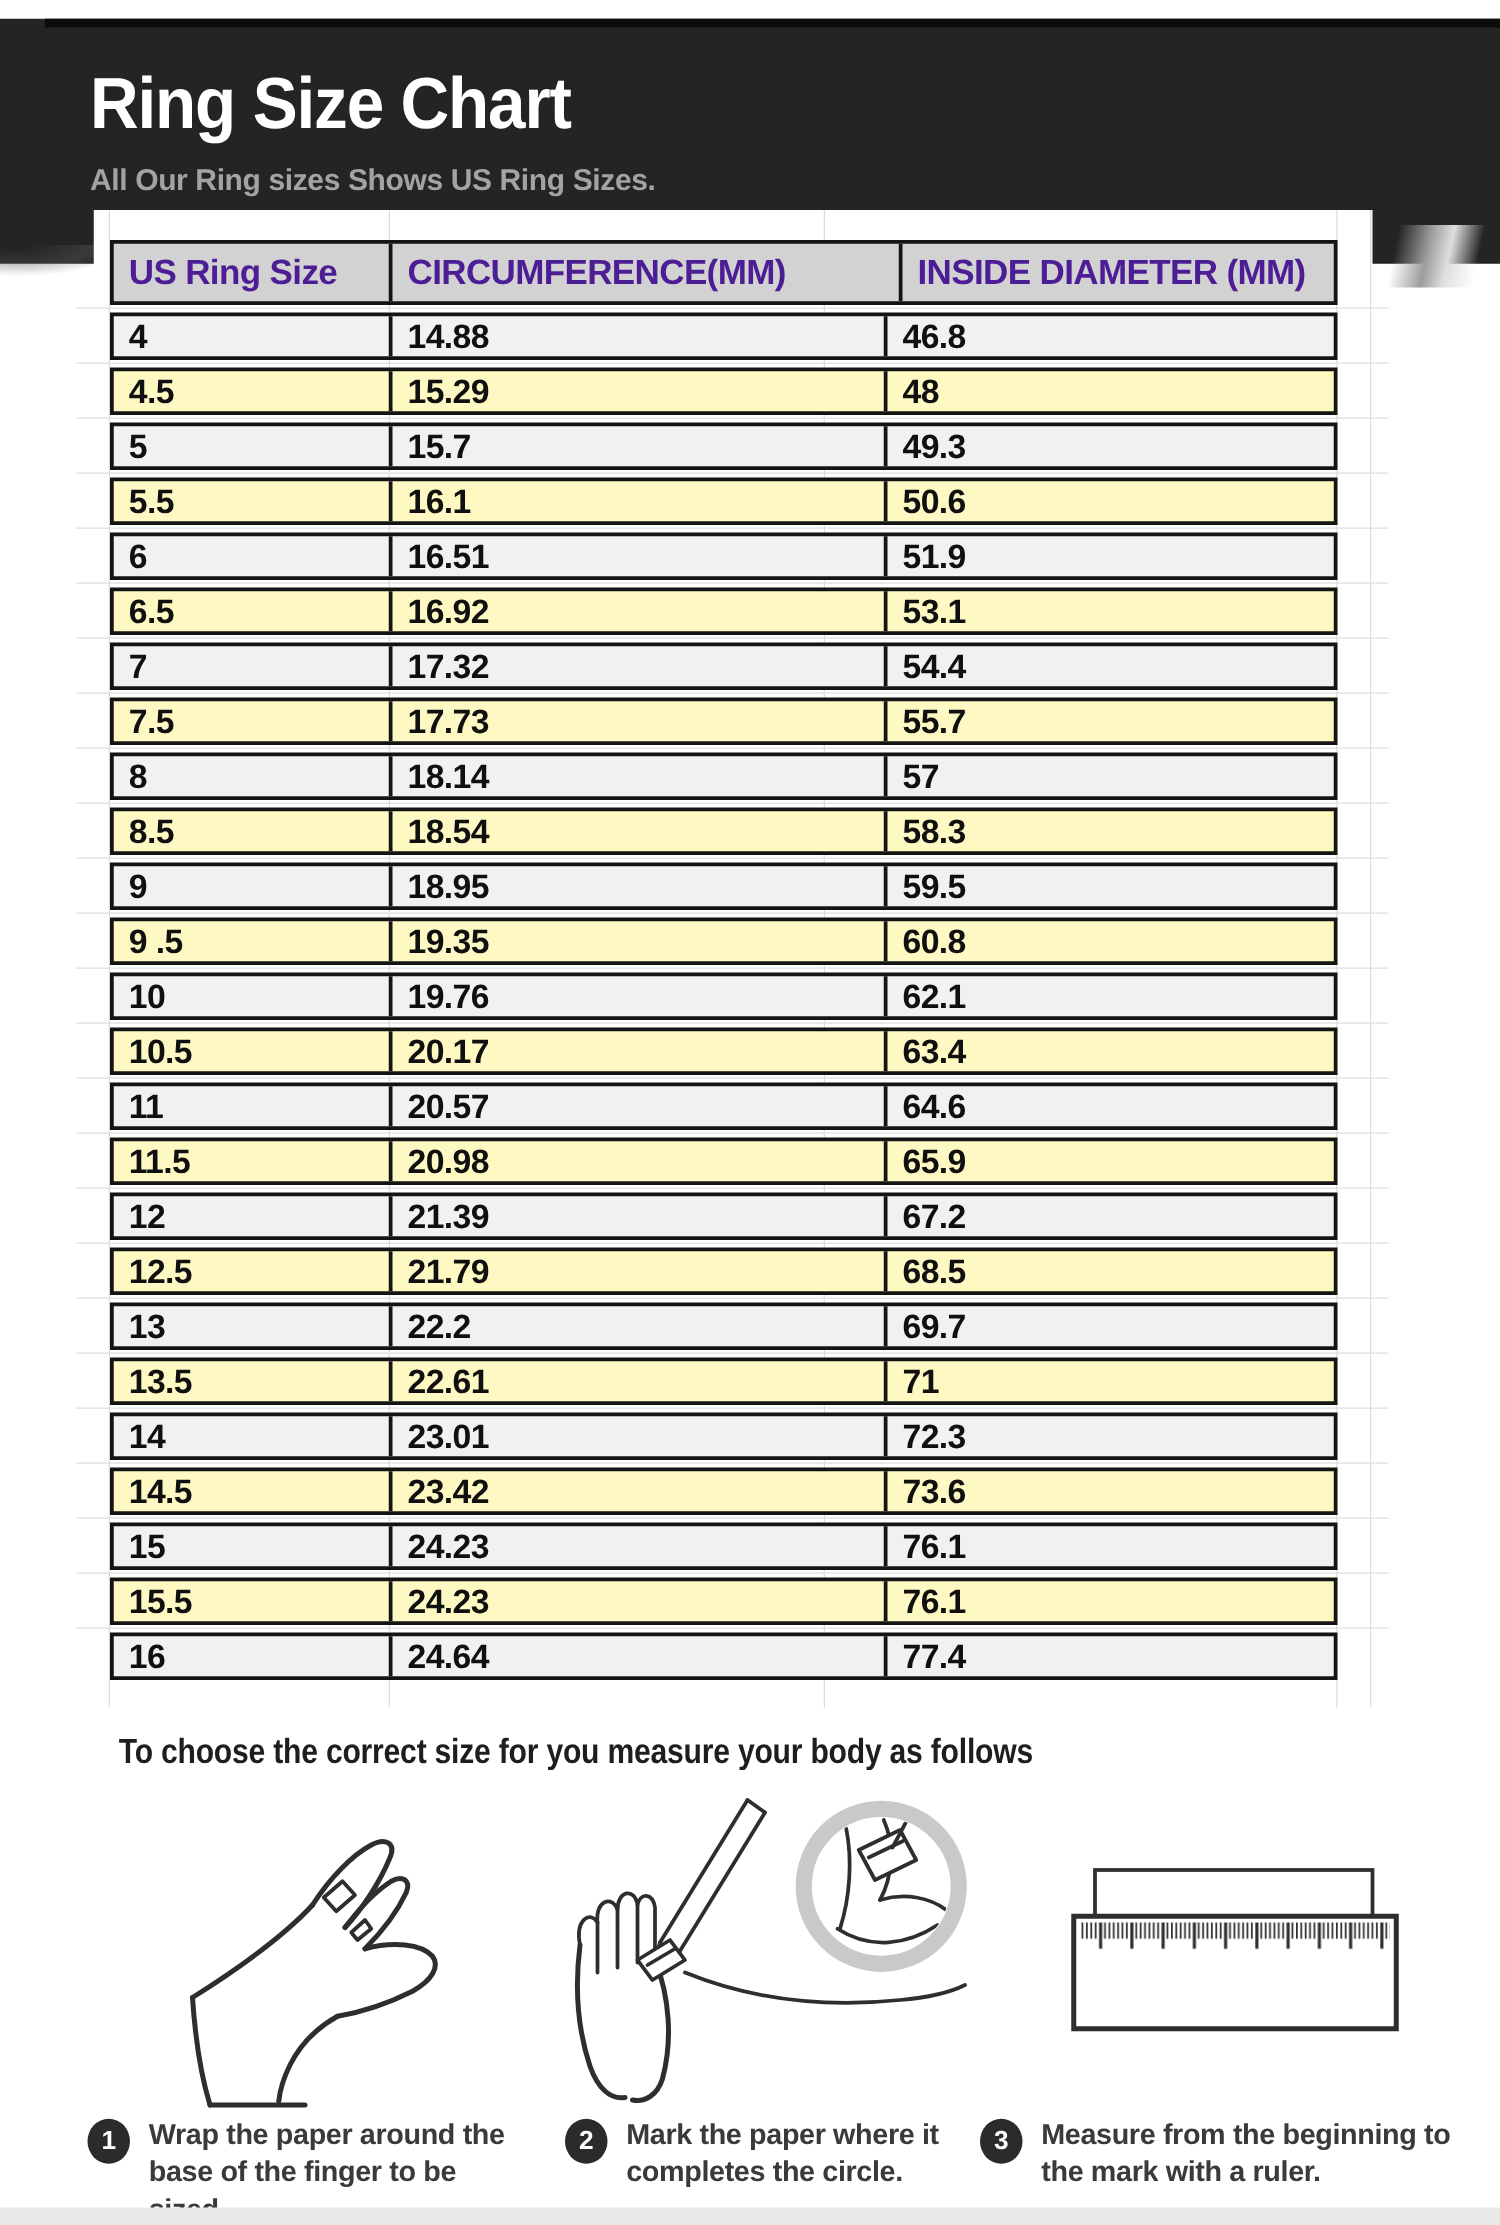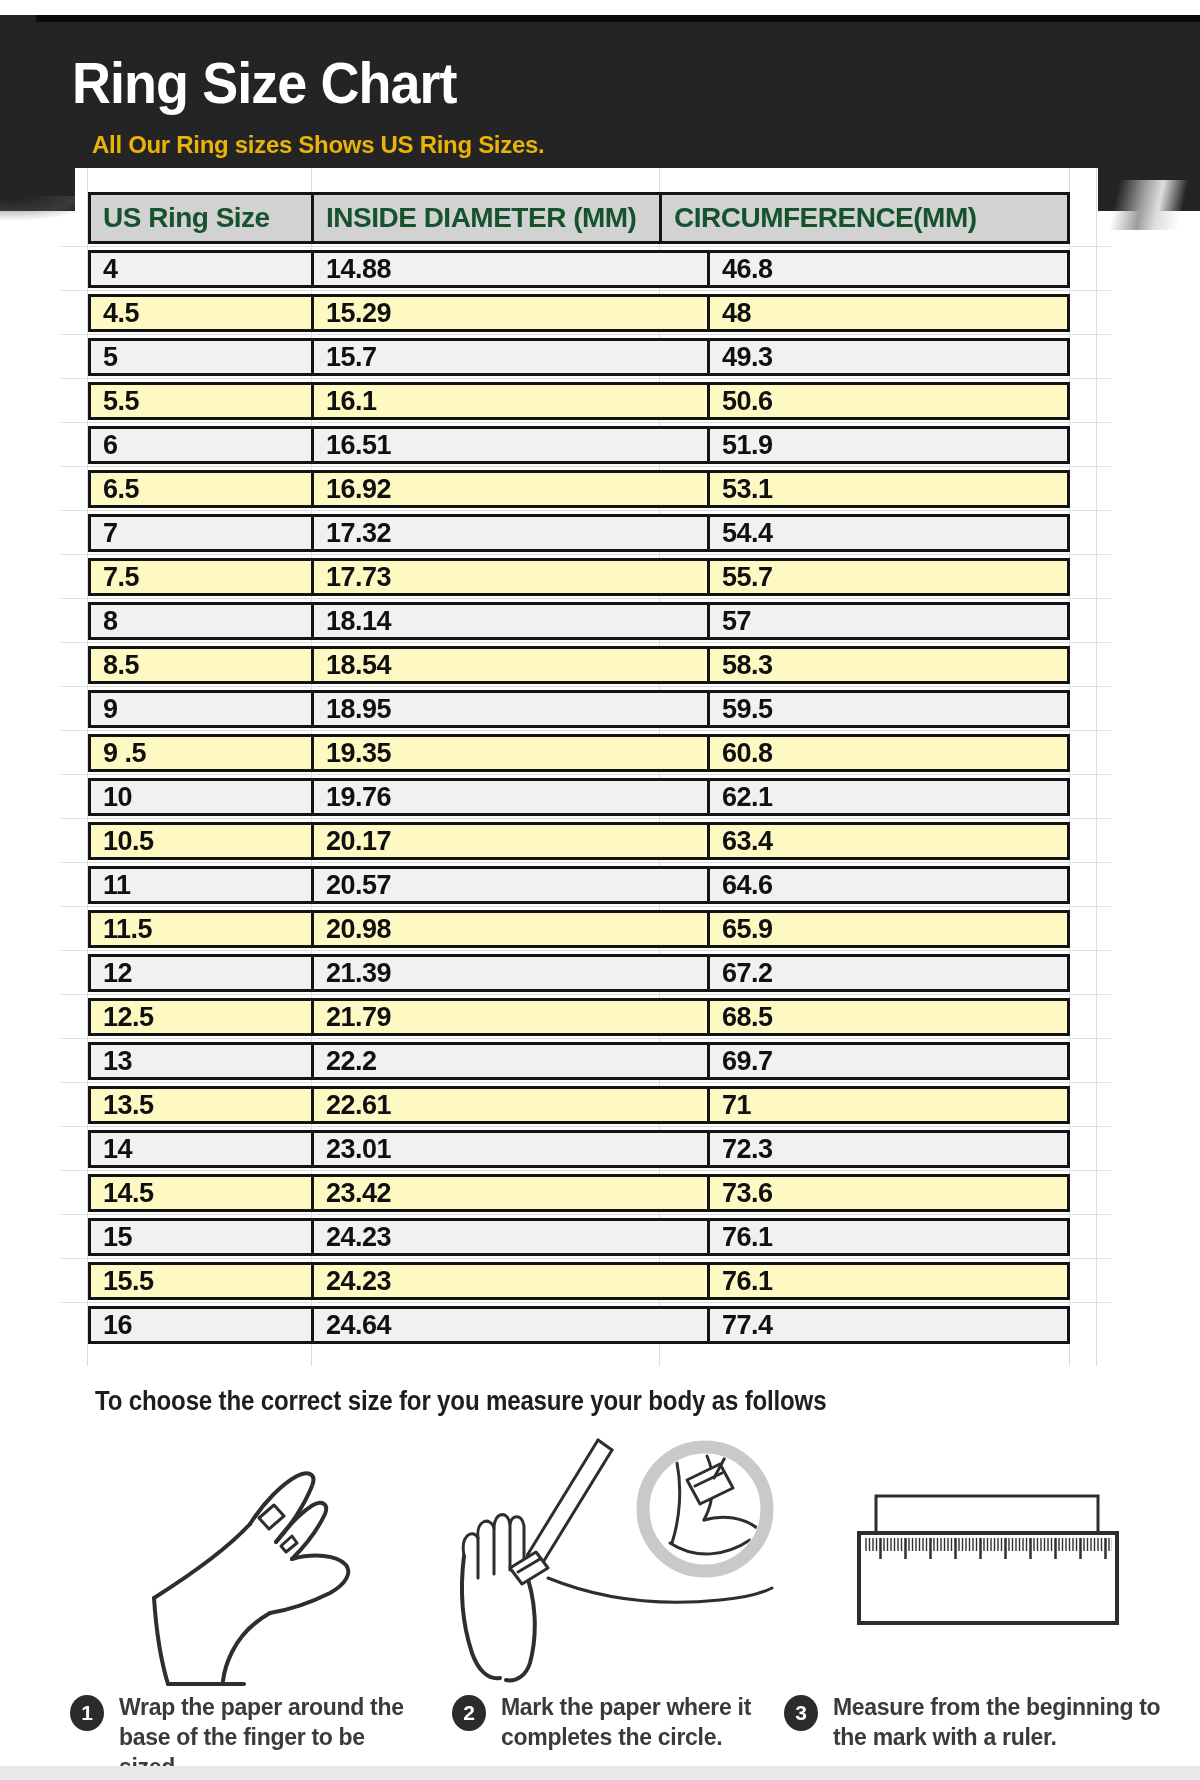--- a/index.html
+++ b/index.html
@@ -5,40 +5,40 @@
   html,body{margin:0;padding:0;}
   body{
     width:1200px;height:1780px;position:relative;overflow:hidden;
     background:#ffffff;font-family:"Liberation Sans",sans-serif;
   }
   
   .banner{position:absolute;left:0;top:15px;width:1200px;height:196px;background:#242424;}
   .banner::before{content:"";position:absolute;left:36px;right:0;top:0;height:7px;background:#0b0b0b;}
   .banner-title{position:absolute;left:72px;top:34px;font-size:58px;font-weight:bold;color:#ffffff;
     letter-spacing:-1px;transform:scaleX(.93);transform-origin:left top;white-space:nowrap;}
-  .banner-subtitle{position:absolute;left:72px;top:116px;font-size:24px;font-weight:bold;color:#eab308;
-    letter-spacing:-.3px;white-space:nowrap;margin-left:20px;}
+  .banner-subtitle{position:absolute;left:72px;top:116px;font-size:24px;font-weight:bold;color:#a3a3a3;
+    letter-spacing:-.3px;white-space:nowrap;}
   .fold-left{position:absolute;left:0;top:196px;width:120px;height:44px;
     background:radial-gradient(ellipse 110px 32px at 14px 0px, rgba(30,30,30,.75), rgba(110,110,110,.30) 55%, rgba(255,255,255,0) 78%);}
   .fold-right{position:absolute;right:0;top:180px;width:100px;height:50px;
     background:linear-gradient(102deg, rgba(255,255,255,0) 18%, #9c9c9c 42%, #dedede 58%, rgba(255,255,255,0) 80%);}
   
   .sheet{position:absolute;left:75px;top:168px;width:1023px;height:1198px;background:#ffffff;
     background-image:
       linear-gradient(#dcdcdc,#dcdcdc),linear-gradient(#dcdcdc,#dcdcdc),
       linear-gradient(#dcdcdc,#dcdcdc),linear-gradient(#dcdcdc,#dcdcdc),
       linear-gradient(#dcdcdc,#dcdcdc);
     background-repeat:no-repeat;
     background-size:1px 100%,1px 100%,1px 100%,1px 100%,1px 100%;
     background-position:12px 0,236px 0,584px 0,994px 0,1021px 0;}
   
   .rtable{position:absolute;left:88px;top:192px;width:982px;}
   .thead{display:flex;border:3px solid #141414;background:#d2d2d2;height:46px;}
   .hcell{box-sizing:border-box;display:flex;align-items:center;padding-left:12px;
-    font-size:28px;font-weight:bold;color:#14532d;letter-spacing:-.5px;}
+    font-size:28px;font-weight:bold;color:#4c1d95;letter-spacing:-.5px;}
   .trow{display:flex;border:3px solid #141414;height:32px;margin-top:6px;background:#fef9c3;position:relative;}
   .trow.shade{background:#f1f1f1;}
   .trow::before{content:"";position:absolute;left:-30px;right:-44px;top:-7px;height:1px;background:#dfdfdf;}
   .cell{box-sizing:border-box;display:flex;align-items:center;padding-left:12px;
     font-size:27px;font-weight:bold;color:#101010;letter-spacing:-.5px;}
   .c0{width:220px;}
   .c1{width:396px;border-left:3px solid #141414;}
   .c2{flex:1;border-left:3px solid #141414;}
   .hcell.c0{width:220px}.hcell.c1{width:348px}.hcell.c2{flex:1}
   
@@ -70,22 +70,22 @@
   <div class="banner-title">Ring Size Chart</div>
   <div class="banner-subtitle">All Our Ring sizes Shows US Ring Sizes.</div>
 </div>
 <div class="fold-left"></div>
 <div class="fold-right"></div>
 
 <div class="sheet"></div>
 <div class="rtable">
   <div class="thead">
     <div class="hcell c0">US Ring Size</div>
+    <div class="hcell c2">CIRCUMFERENCE(MM)</div>
     <div class="hcell c1">INSIDE DIAMETER (MM)</div>
-    <div class="hcell c2">CIRCUMFERENCE(MM)</div>
   </div>
   <div>
       <div class="trow shade">
         <div class="cell c0">4</div>
         <div class="cell c1">14.88</div>
         <div class="cell c2">46.8</div>
       </div>
       <div class="trow plain">
         <div class="cell c0">4.5</div>
         <div class="cell c1">15.29</div>

